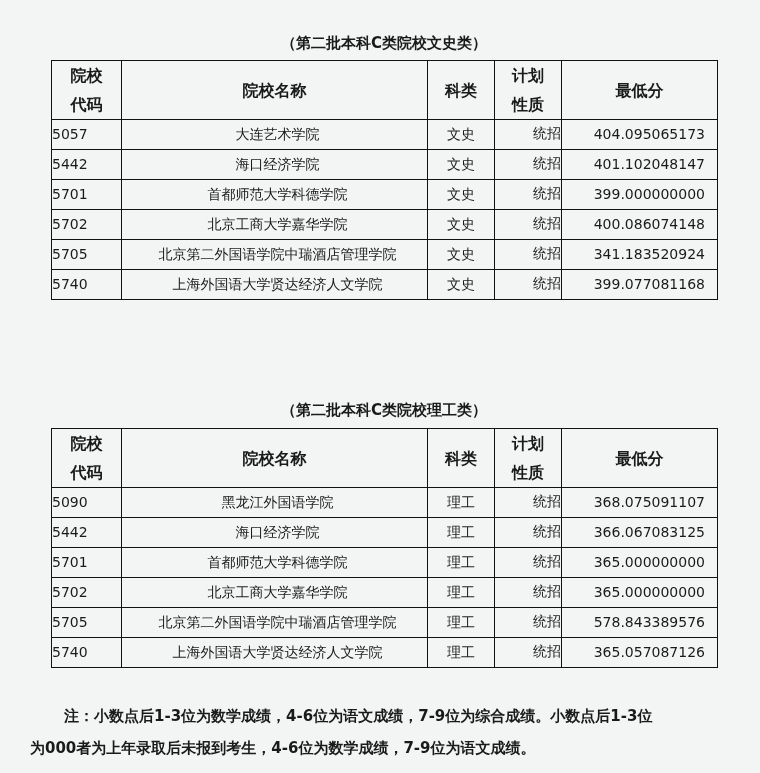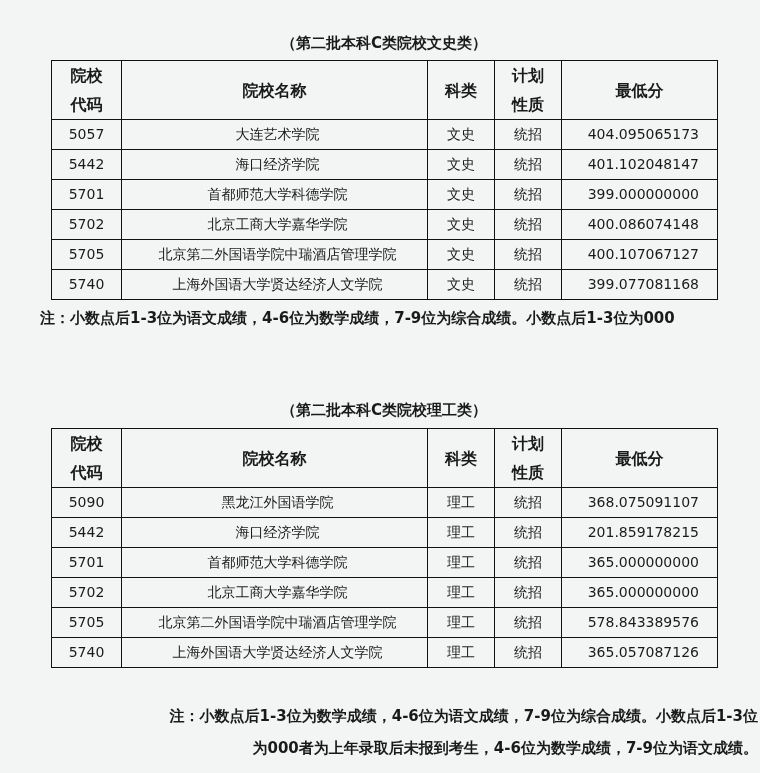--- a/index.html
+++ b/index.html
@@ -41,25 +41,25 @@
       white-space: nowrap;
       overflow: hidden;
     }
     table.score th {
       font-weight: bold;
       text-align: center;
       font-size: 16px;
       height: 58px;
       line-height: 29px;
     }
-    table.score td.c-code { text-align: center; }
+    table.score td.c-code { }
     table.score td.c-name { text-align: center; padding-left: 6px; }
     table.score td.c-subj { text-align: center; }
-    table.score td.c-plan { text-align: center; }
-    table.score td.c-score { text-align: right; padding-right: 18px; }
+    table.score td.c-plan { text-align: right; font-family: Liberation Mono, monospace; }
+    table.score td.c-score { text-align: right; padding-right: 12px; }
     .note {
       position: absolute;
       left: 8px;
       width: 750px;
       font-weight: bold;
       font-size: 15px;
       line-height: 32px;
       color: #1a1a1a;
     }
   </style>
@@ -118,34 +118,33 @@
       <td class="c-name">北京工商大学嘉华学院</td>
       <td class="c-subj">文史</td>
       <td class="c-plan">统招</td>
       <td class="c-score">400.086074148</td>
     </tr>
     <tr>
       <td class="c-code">5705</td>
       <td class="c-name">北京第二外国语学院中瑞酒店管理学院</td>
       <td class="c-subj">文史</td>
       <td class="c-plan">统招</td>
-      <td class="c-score">400.107067127</td>
+      <td class="c-score">341.183520924</td>
     </tr>
     <tr>
       <td class="c-code">5740</td>
       <td class="c-name">上海外国语大学贤达经济人文学院</td>
       <td class="c-subj">文史</td>
       <td class="c-plan">统招</td>
       <td class="c-score">399.077081168</td>
     </tr>
   </tbody>
 </table>
 
 <div class="note" style="top:302px;">
-  <div style="padding-left:32px;">注：小数点后1-3位为语文成绩，4-6位为数学成绩，7-9位为综合成绩。小数点后1-3位为000</div>
 </div>
 
 <div class="caption" style="top:400px;">（第二批本科C类院校理工类）</div>
 
 <table class="score" style="top:428px;">
   <colgroup>
     <col style="width:70px">
     <col style="width:306px">
     <col style="width:67px">
     <col style="width:67px">
@@ -172,21 +171,21 @@
       <td class="c-name">黑龙江外国语学院</td>
       <td class="c-subj">理工</td>
       <td class="c-plan">统招</td>
       <td class="c-score">368.075091107</td>
     </tr>
     <tr>
       <td class="c-code">5442</td>
       <td class="c-name">海口经济学院</td>
       <td class="c-subj">理工</td>
       <td class="c-plan">统招</td>
-      <td class="c-score">201.859178215</td>
+      <td class="c-score">366.067083125</td>
     </tr>
     <tr>
       <td class="c-code">5701</td>
       <td class="c-name">首都师范大学科德学院</td>
       <td class="c-subj">理工</td>
       <td class="c-plan">统招</td>
       <td class="c-score">365.000000000</td>
     </tr>
     <tr>
       <td class="c-code">5702</td>
@@ -205,16 +204,16 @@
     <tr>
       <td class="c-code">5740</td>
       <td class="c-name">上海外国语大学贤达经济人文学院</td>
       <td class="c-subj">理工</td>
       <td class="c-plan">统招</td>
       <td class="c-score">365.057087126</td>
     </tr>
   </tbody>
 </table>
 
-<div class="note" style="top:700px;text-align:right;">
+<div class="note" style="top:700px;">
   <div style="padding-left:56px;">注：小数点后1-3位为数学成绩，4-6位为语文成绩，7-9位为综合成绩。小数点后1-3位</div>
   <div style="padding-left:22px;">为000者为上年录取后未报到考生，4-6位为数学成绩，7-9位为语文成绩。</div>
 </div>
 
 </body></html>

